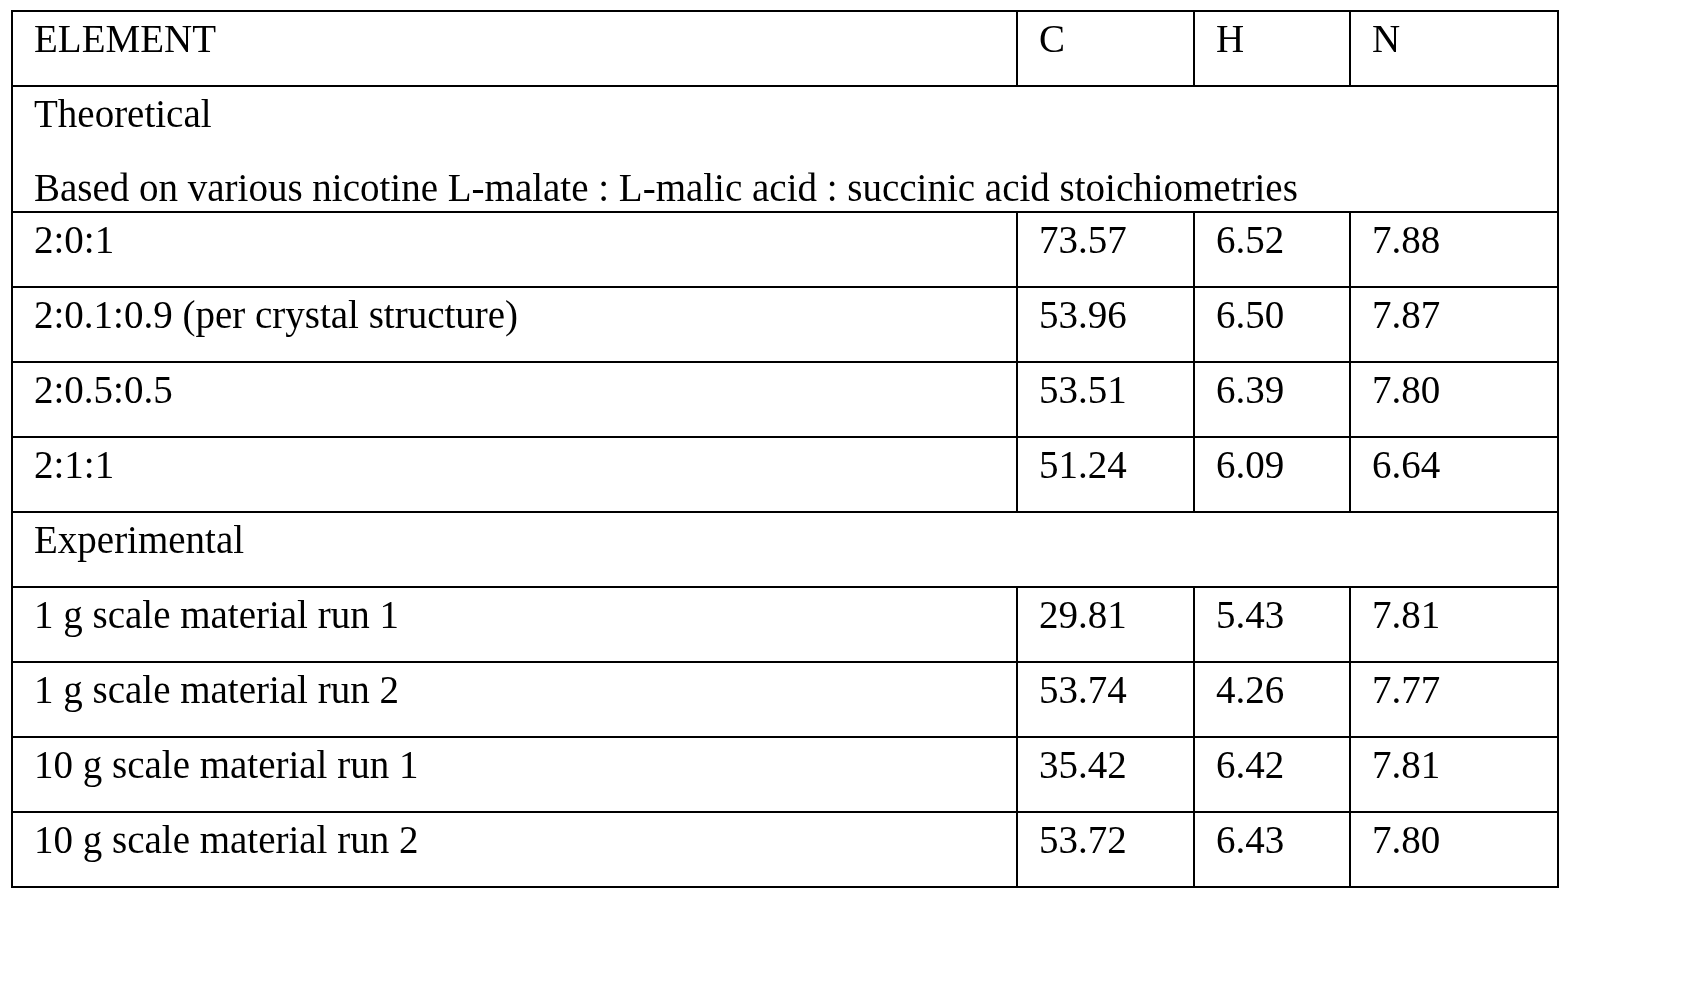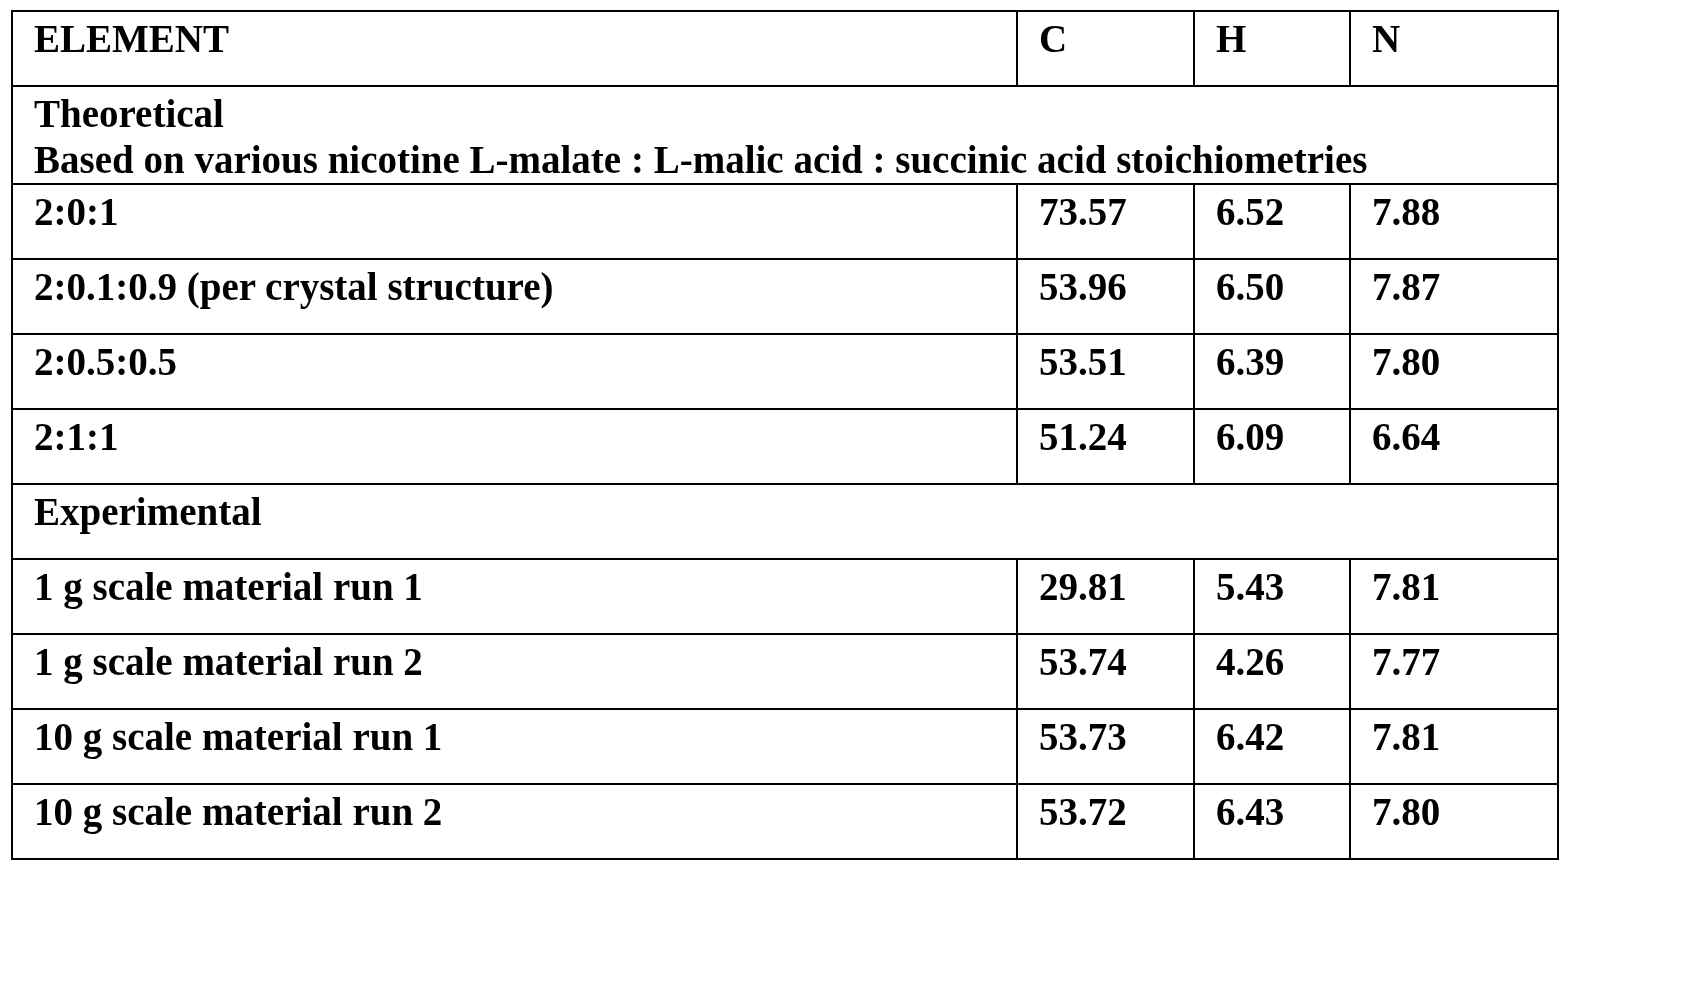--- a/index.html
+++ b/index.html
@@ -26,33 +26,34 @@
       table-layout: fixed;
     }
     table.data-table td {
       border: 2px solid #000000;
       padding: 0 0 0 21px;
       font-size: 39px;
       line-height: 46px;
       vertical-align: top;
       box-sizing: border-box;
     }
-    table.data-table tr { height: 75px; font-weight: bold; }
+    table.data-table tr { height: 75px; }
     table.data-table td .cell-text {
       display: block;
       padding-top: 4px;
     }
     col.col-label { width: 1005px; }
     col.col-c { width: 177px; }
     col.col-h { width: 156px; }
     col.col-n { width: 208px; }
     tr.section-theoretical { height: 150px; }
     tr.section-theoretical td .cell-text { padding-top: 4px; }
     tr.section-theoretical td .subtitle {
       display: block;
+      margin-top: 28px;
     }
   </style>
 </head>
 <body>
 
 <div class="table-wrap">
   <table class="data-table">
     <colgroup>
       <col class="col-label">
       <col class="col-c">
@@ -172,21 +173,21 @@
           </td>
         <td>
             <span class="cell-text">7.77</span>
           </td>
       </tr>
       <tr>
         <td>
             <span class="cell-text">10 g scale material run 1</span>
           </td>
         <td>
-            <span class="cell-text">53.73</span>
+            <span class="cell-text">35.42</span>
           </td>
         <td>
             <span class="cell-text">6.42</span>
           </td>
         <td>
             <span class="cell-text">7.81</span>
           </td>
       </tr>
       <tr>
         <td>

